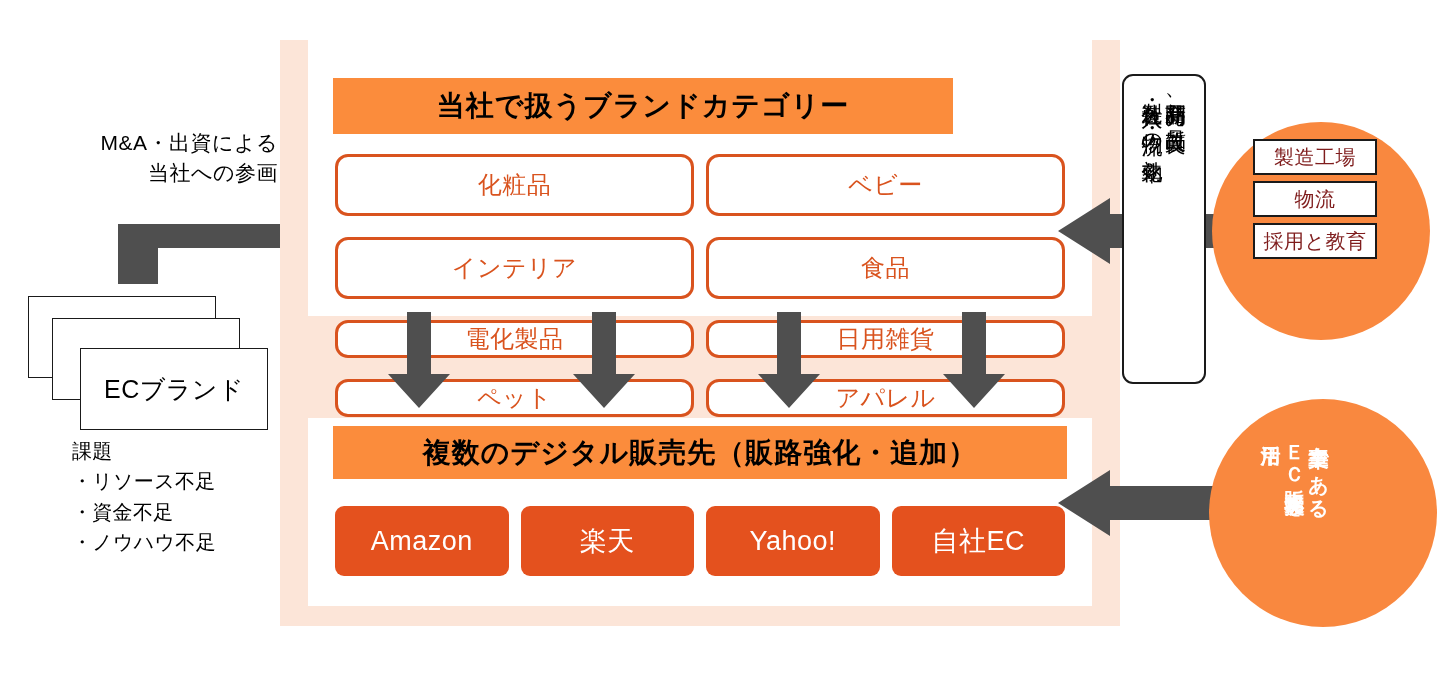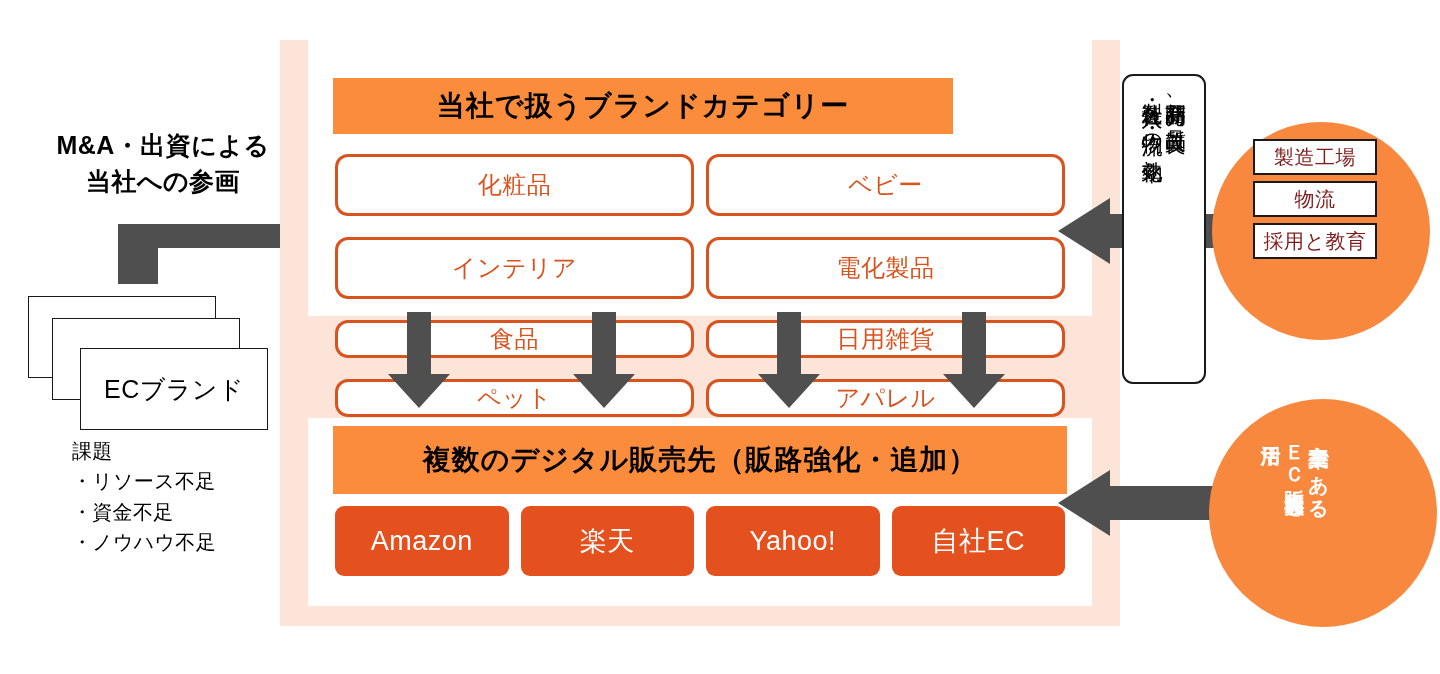--- a/index.html
+++ b/index.html
@@ -17,25 +17,25 @@
     background: #ffffff;
     overflow: hidden;
   }
 
   
   .left-caption {
     position: absolute;
     left: 48px;
     top: 128px;
     width: 230px;
-    text-align: center;
-    font-size: 25px;
+    text-align: right;
+    font-size: 21px;
     line-height: 1.42;
     color: #000000;
-    font-weight: 700;
+    font-weight: 400;
     letter-spacing: 0.5px;
   }
 
   
   .elbow-arrow {
     position: absolute;
     left: 118px;
     top: 196px;
     width: 220px;
     height: 92px;
@@ -109,21 +109,21 @@
     background: #FB8C3C;
     display: flex;
     align-items: center;
     justify-content: center;
     color: #000000;
     font-size: 28px;
     font-weight: 700;
     letter-spacing: 1px;
   }
   .section-header.top    { left: 333px; top: 78px;  width: 620px; height: 56px; }
-  .section-header.bottom { left: 333px; top: 426px; width: 734px; height: 68px; font-family: Liberation Mono, monospace; }
+  .section-header.bottom { left: 333px; top: 426px; width: 734px; height: 53px; font-family: Liberation Mono, monospace; }
 
   
   .cat-grid {
     position: absolute;
     left: 335px;
     top: 154px;
     width: 730px;
     height: 148px;
     display: grid;
     grid-template-columns: repeat(2, 1fr);
@@ -296,22 +296,22 @@
   <div class="panel-outer"></div>
   <div class="panel-inner-top"></div>
   <div class="panel-inner-bottom"></div>
 
   <div class="section-header top">当社で扱うブランドカテゴリー</div>
 
   <div class="cat-grid">
     <div class="cat-pill">化粧品</div>
     <div class="cat-pill">ベビー</div>
     <div class="cat-pill">インテリア</div>
+    <div class="cat-pill">食品</div>
     <div class="cat-pill">電化製品</div>
-    <div class="cat-pill">食品</div>
     <div class="cat-pill">日用雑貨</div>
     <div class="cat-pill">ペット</div>
     <div class="cat-pill">アパレル</div>
   </div>
 
   <svg class="down-arrow" style="left:388px" viewBox="0 0 62 96">
     <path d="M19,0 L43,0 L43,62 L62,62 L31,96 L0,62 L19,62 Z" fill="#4F4F4F"></path>
   </svg>
   <svg class="down-arrow" style="left:573px" viewBox="0 0 62 96">
     <path d="M19,0 L43,0 L43,62 L62,62 L31,96 L0,62 L19,62 Z" fill="#4F4F4F"></path>

